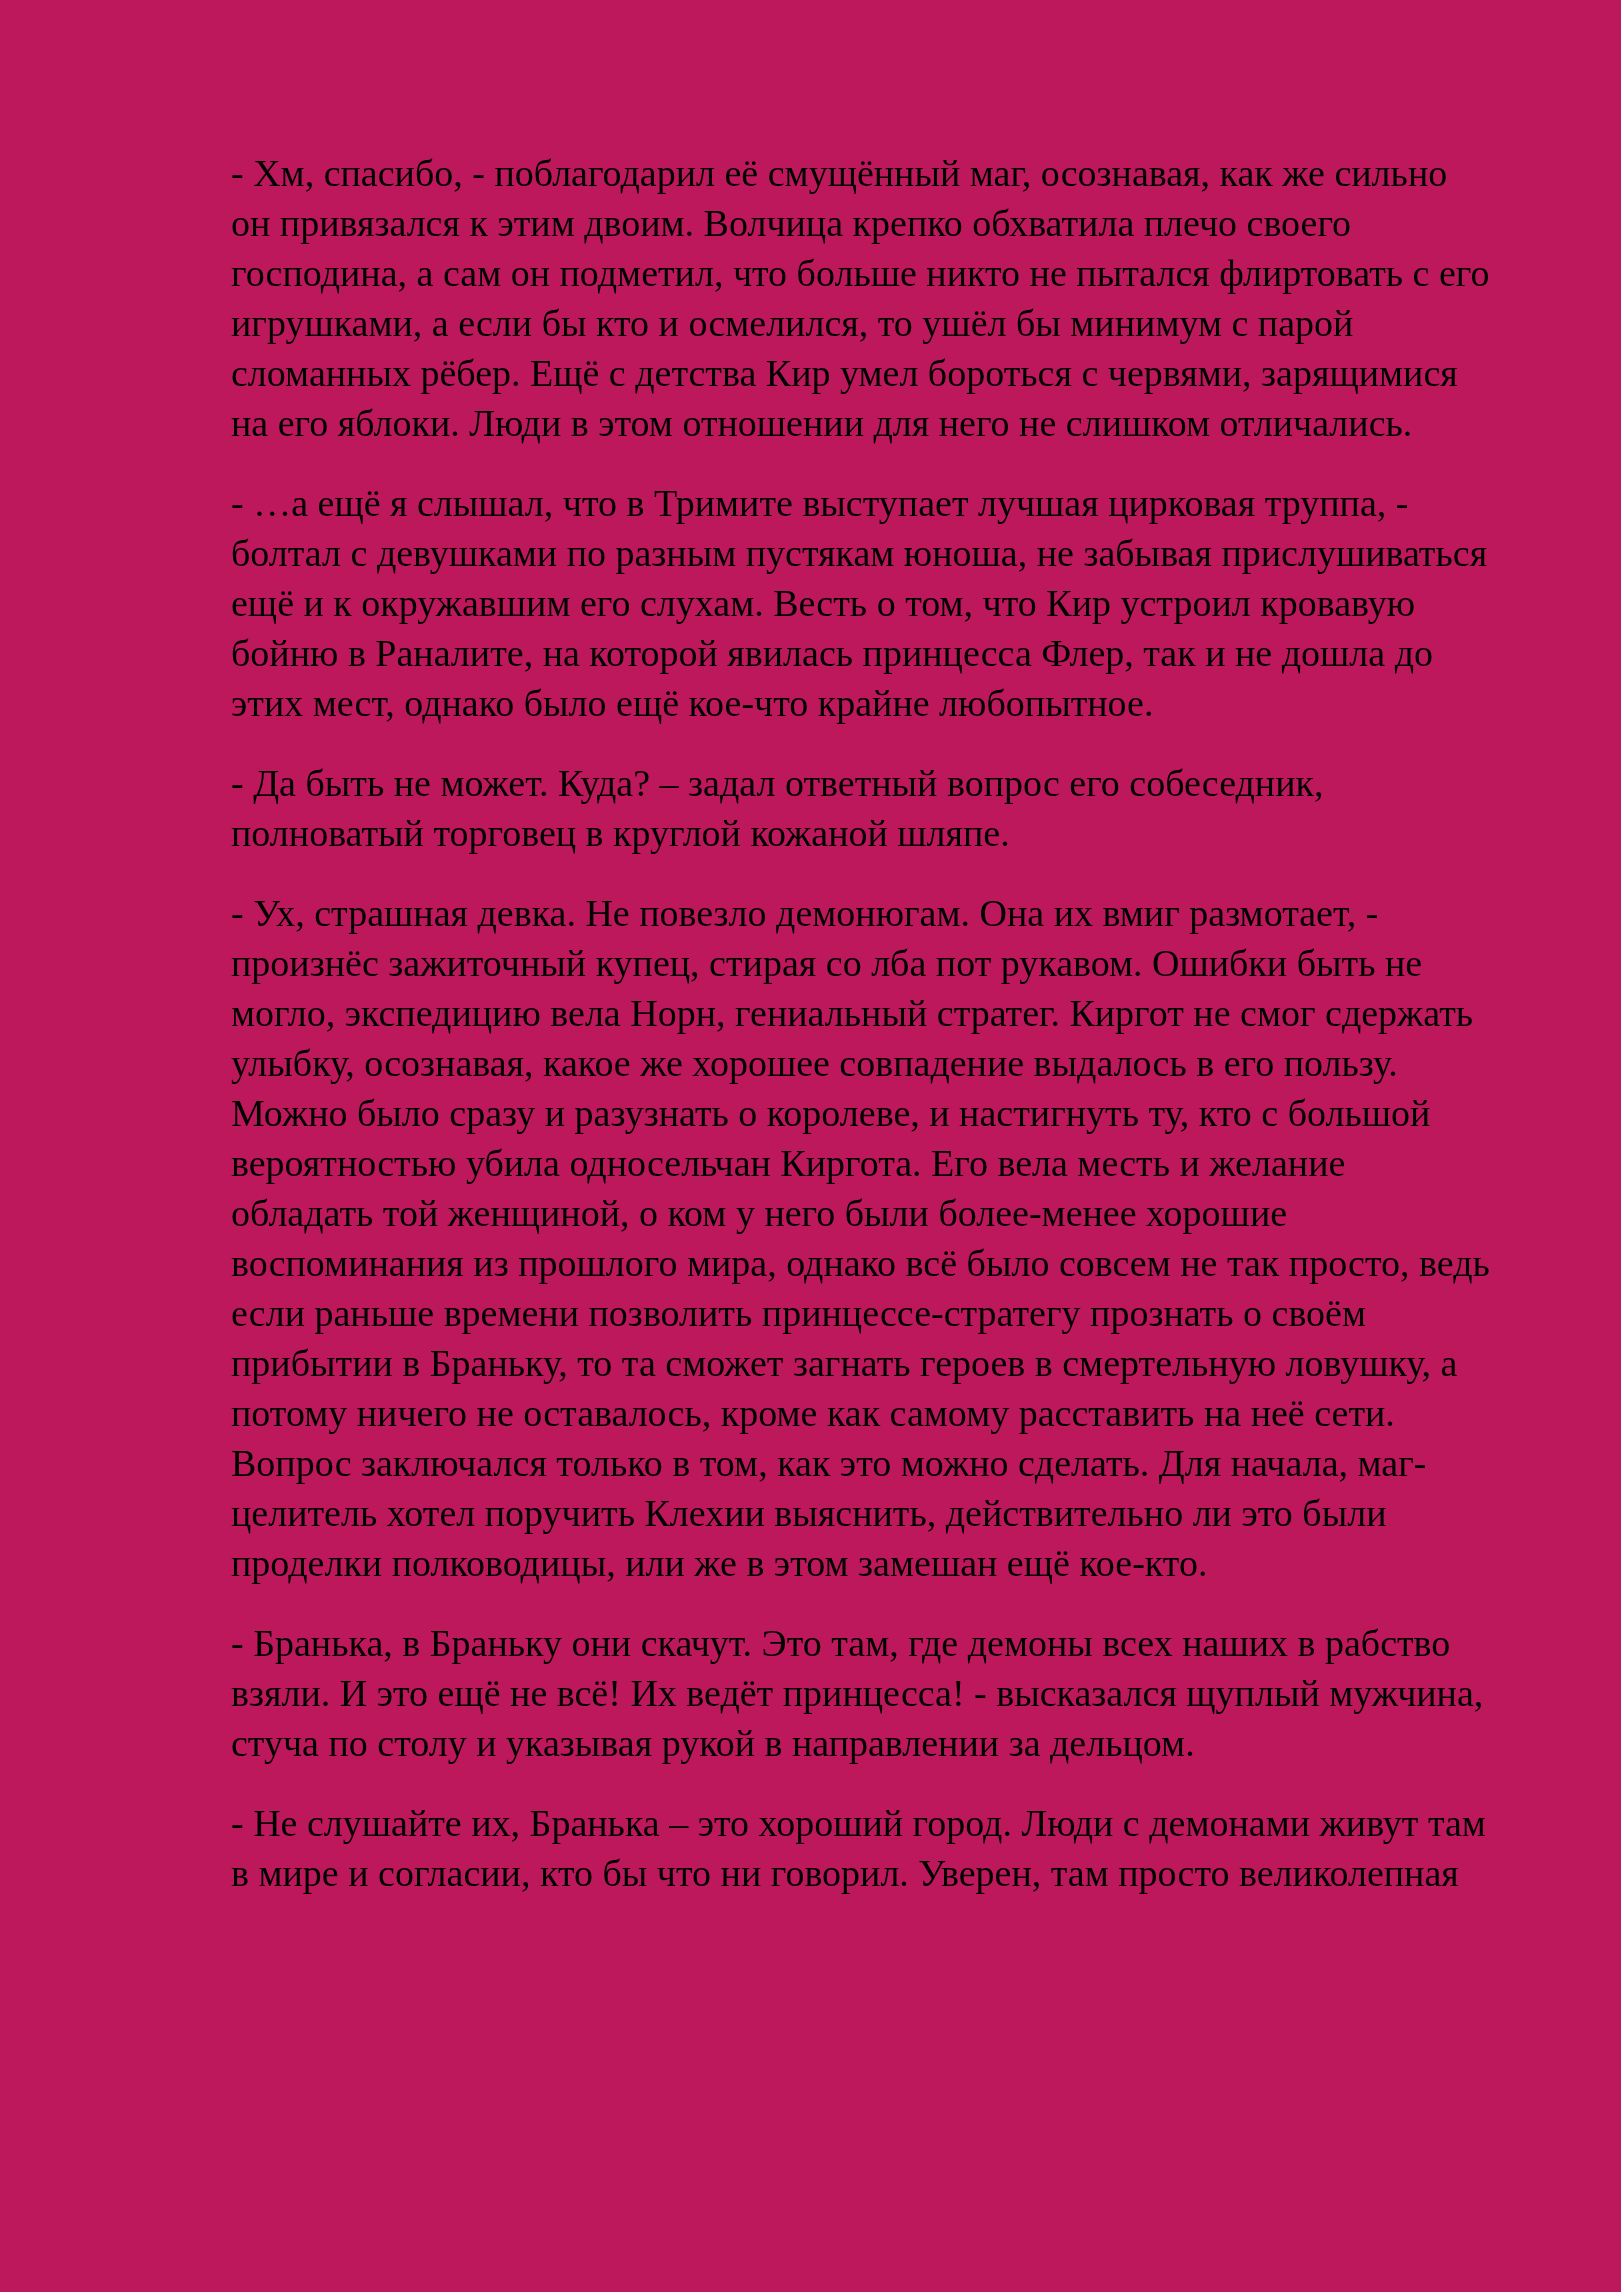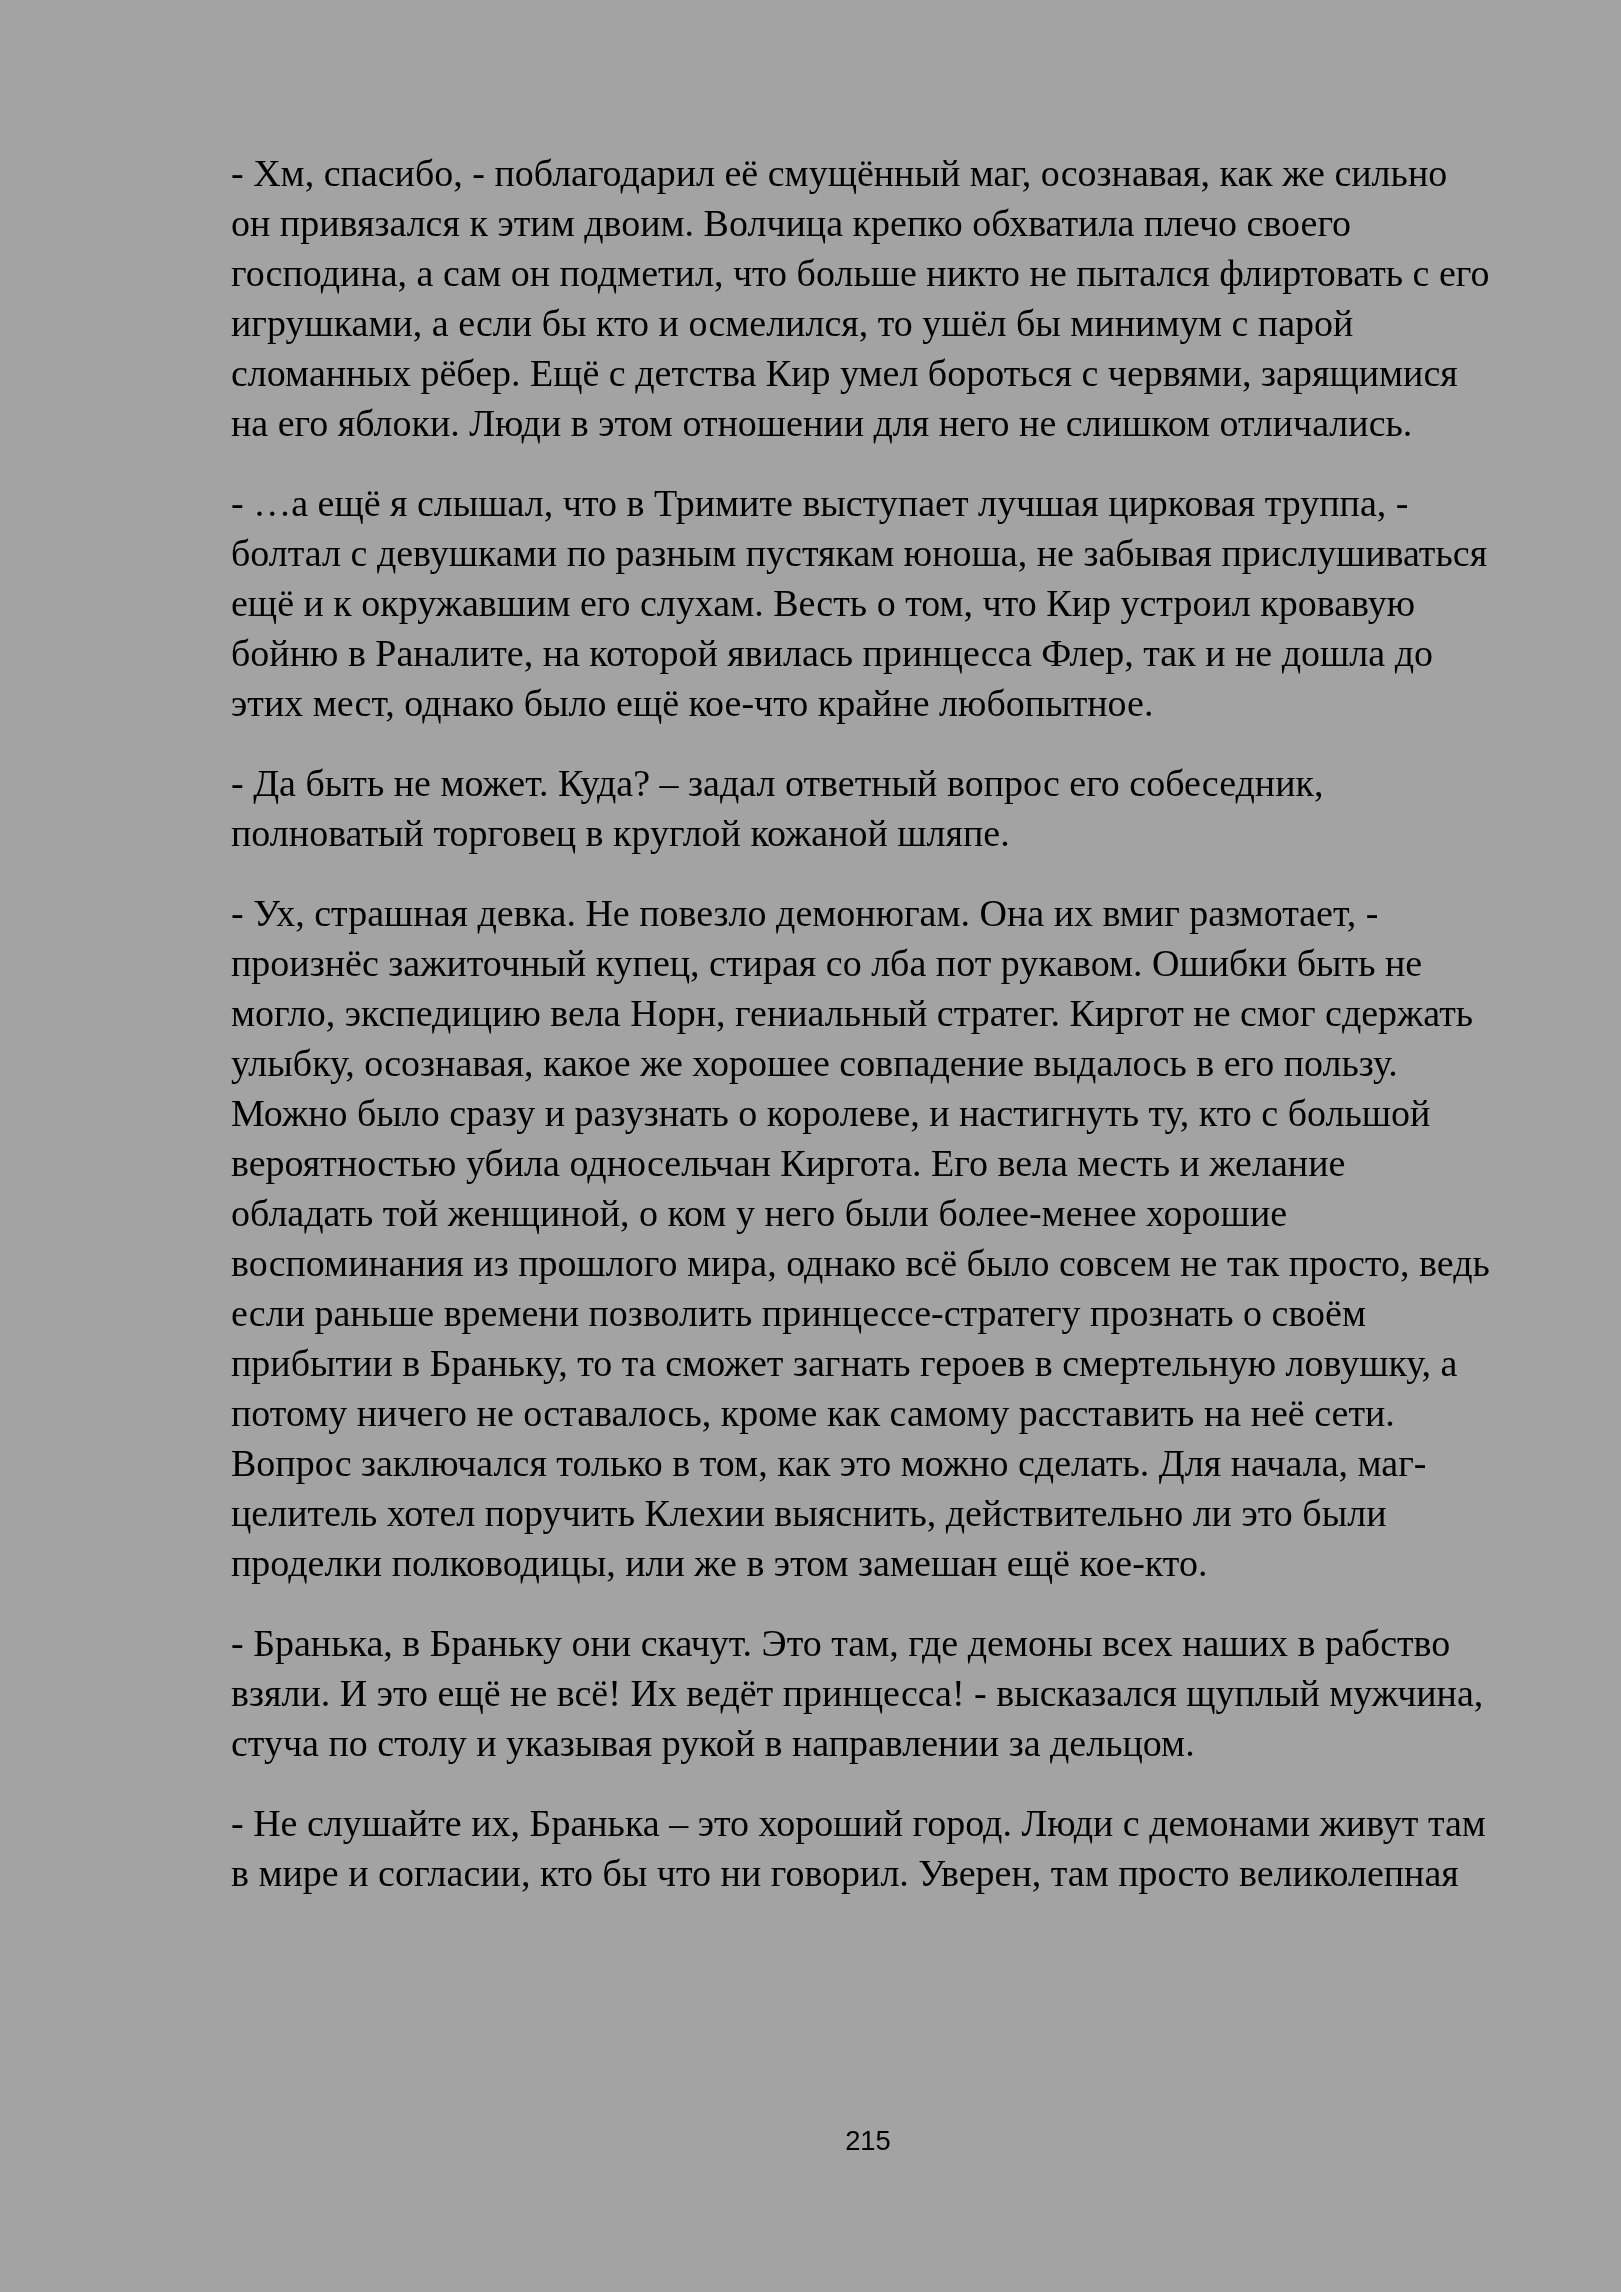--- a/index.html
+++ b/index.html
@@ -4,21 +4,21 @@
 <style>
   html, body { margin: 0; padding: 0; }
   body {
     width: 1621px; height: 2293px;
     background: #ffffff;
     font-family: "Liberation Serif", "DejaVu Serif", serif;
   }
   .page {
     position: relative;
     width: 1621px; height: 2293px;
-    background: #a3a3a3;
+    background: #be185d;
     overflow: hidden;
   }
   .text-column {
     position: absolute;
     left: 231px; top: 148px;
     width: 1274px;
   }
   .para {
     margin: 0 0 30px 0;
     font-family: "Liberation Serif", "DejaVu Serif", serif;
@@ -72,17 +72,14 @@
 потому ничего не оставалось, кроме как самому расставить на неё сети.
 Вопрос заключался только в том, как это можно сделать. Для начала, маг-
 целитель хотел поручить Клехии выяснить, действительно ли это были
 проделки полководицы, или же в этом замешан ещё кое-кто.</p>
     <p class="para">- Бранька, в Браньку они скачут. Это там, где демоны всех наших в рабство
 взяли. И это ещё не всё! Их ведёт принцесса! - высказался щуплый мужчина,
 стуча по столу и указывая рукой в направлении за дельцом.</p>
     <p class="para">- Не слушайте их, Бранька – это хороший город. Люди с демонами живут там
 в мире и согласии, кто бы что ни говорил. Уверен, там просто великолепная</p>
   </div>
-  <div class="footer">
-    <span class="page-number">215</span>
-  </div>
 </div>
 
 
 </body></html>

